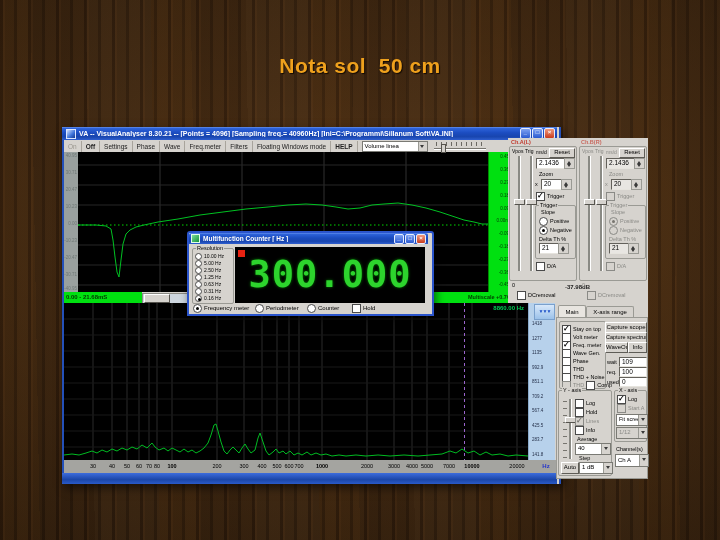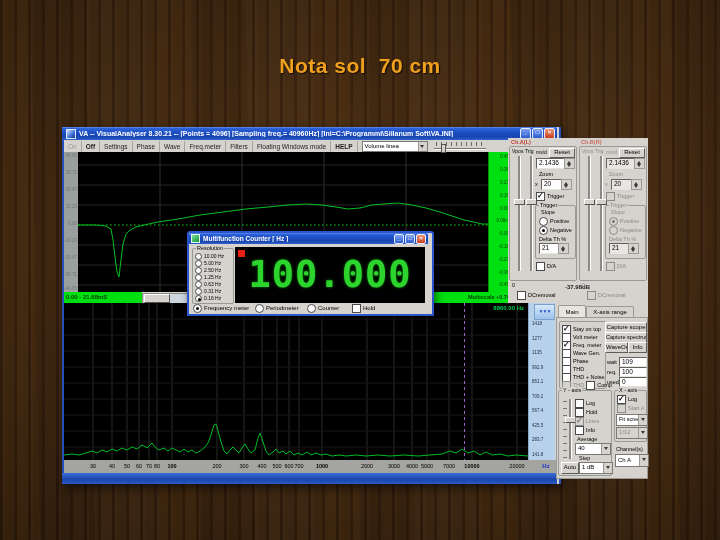--- a/index.html
+++ b/index.html
@@ -65,21 +65,21 @@
   .grnbox{background:#00e010;color:#003a00;font-weight:bold;font-size:6px;line-height:11px;white-space:nowrap;overflow:hidden}
   .hsl{position:relative;margin-left:6px;width:52px;height:9px;flex:0 0 auto}
   .hsl::before{content:"";position:absolute;left:0;right:0;top:6px;height:1px;background:#77756f;box-shadow:0 1px 0 #fff}
   .hsl::after{content:"";position:absolute;left:2px;right:2px;top:0;height:4px;background:repeating-linear-gradient(90deg,#6a6862 0 1px,transparent 1px 5px)}
   .hth{position:absolute;left:7px;top:2px;width:3px;height:7px;background:#d6d3ce;border:1px solid #55534d;z-index:1}
   .chname{position:absolute;font-size:5.5px;font-weight:bold;white-space:nowrap}
 </style>
 </head>
 <body>
 
-<div class="abs slide-title">Nota sol  70 cm</div>
+<div class="abs slide-title">Nota sol  50 cm</div>
 
 <div class="abs frame" style="left:62px;top:127px;width:495px;height:357px"></div>
 
 <div class="abs tbar" style="left:62px;top:127px;width:495px;height:13px">
   <span class="appicon"></span>
   <span style="flex:1;overflow:hidden">VA -- VisualAnalyser 8.30.21 -- [Points = 4096] [Sampling freq.= 40960Hz] [Ini=C:\Programmi\Sillanum Soft\VA.INI]</span>
   <span class="wbtn">_</span>
   <span class="wbtn">□</span>
   <span class="wbtn close" style="margin-right:2px">×</span>
 </div>
@@ -465,21 +465,21 @@
       <span class="rb" style="width:5px;height:5px"></span>
       <span class="lbl" style="font-size:5px">0.31 Hz</span>
     </span>
   <span class="row" style="left:2px;top:46px;height:6px">
       <span class="rb on" style="width:5px;height:5px"></span>
       <span class="lbl" style="font-size:5px">0.16 Hz</span>
     </span>
 </div>
 <div class="abs" style="left:235px;top:247px;width:190px;height:56px;background:#000">
   <span class="abs" style="left:3px;top:3px;width:7px;height:7px;background:#e82212"></span>
-  <span class="abs" style="left:0;top:0;width:100%;height:100%;text-align:center;line-height:56px;font-family:'DejaVu Sans Mono',monospace;font-weight:bold;font-size:37px;color:#2dd42d;text-shadow:0 0 3px rgba(0,220,0,.6);letter-spacing:1px">100.000</span>
+  <span class="abs" style="left:0;top:0;width:100%;height:100%;text-align:center;line-height:56px;font-family:'DejaVu Sans Mono',monospace;font-weight:bold;font-size:37px;color:#2dd42d;text-shadow:0 0 3px rgba(0,220,0,.6);letter-spacing:1px">300.000</span>
 </div>
 <span class="row" style="left:193px;top:304px">
     <span class="rb on"></span>
     <span class="lbl" style="font-size:6px">Frequency meter</span>
   </span>
 <span class="row" style="left:255px;top:304px">
     <span class="rb"></span>
     <span class="lbl" style="font-size:6px">Periodmeter</span>
   </span>
 <span class="row" style="left:307px;top:304px">

